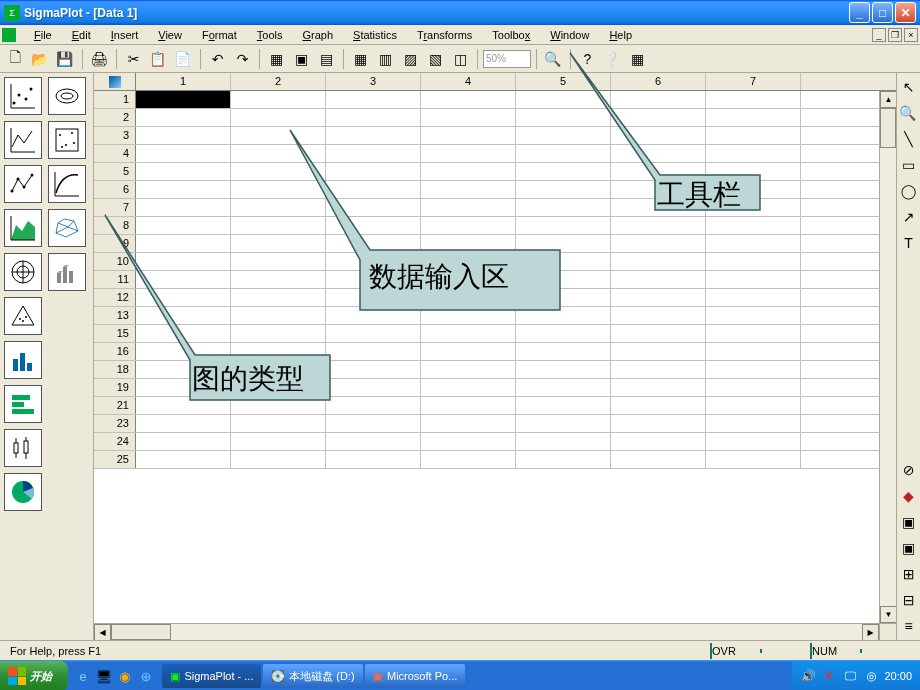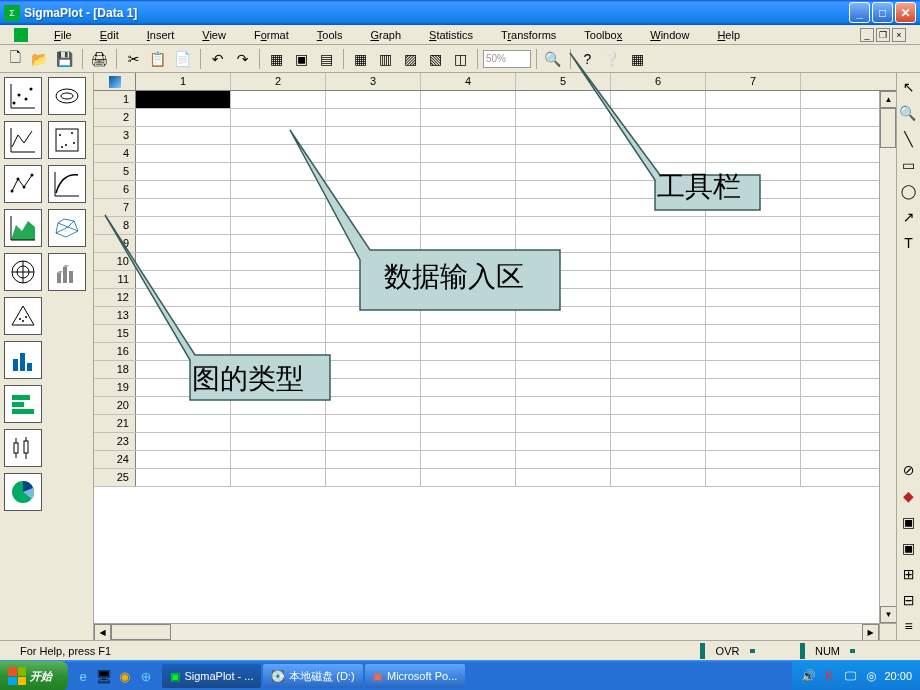--- a/index.html
+++ b/index.html
@@ -8,21 +8,21 @@
 
 .titlebar { height: 25px; background: linear-gradient(to bottom, #0058e6 0%, #3d95ff 8%, #288eff 40%, #127de0 88%, #0351d6 100%); display: flex; align-items: center; padding: 0 4px; color: #fff; }
 .titlebar .app-icon { width: 16px; height: 16px; background: #0a3; margin-right: 4px; display: flex; align-items: center; justify-content: center; font-size: 9px; color: #fff; }
 .titlebar .title { font-weight: bold; font-size: 12px; flex: 1; text-shadow: 1px 1px 1px rgba(0,0,0,.3); }
 .titlebar .win-btns { display: flex; gap: 2px; }
 .titlebar .win-btn { width: 21px; height: 21px; border-radius: 3px; display: flex; align-items: center; justify-content: center; font-weight: bold; font-size: 12px; border: 1px solid #fff; }
 .titlebar .win-btn.min, .titlebar .win-btn.max { background: linear-gradient(#7eb6ff,#2a6fd6); }
 .titlebar .win-btn.close { background: linear-gradient(#f5a58f,#d6472a); }
 
 
-.menubar { height: 20px; background: #ece9d8; display: flex; align-items: center; padding: 0 14px; gap: 12px; border-bottom: 1px solid #aca899; }
+.menubar { height: 20px; background: #ece9d8; display: flex; align-items: center; padding: 0 2px; gap: 4px; border-bottom: 1px solid #aca899; }
 .menubar .menu { padding: 2px 8px; cursor: default; }
 .menubar .menu u { text-decoration: underline; }
 .menubar .mdi-btns { margin-left: auto; display: flex; gap: 2px; }
 .menubar .mdi-btn { width: 14px; height: 14px; border: 1px solid #888; background: #ece9d8; font-size: 9px; display: flex; align-items: center; justify-content: center; }
 
 
 .toolbar { height: 28px; background: #ece9d8; display: flex; align-items: center; padding: 2px 4px; gap: 2px; border-bottom: 1px solid #aca899; }
 .tool-btn { width: 23px; height: 22px; display: flex; align-items: center; justify-content: center; font-size: 14px; border: 1px solid transparent; }
 .tool-sep { width: 1px; height: 20px; background: #aca899; margin: 0 3px; }
 .tool-zoom { width: 48px; height: 18px; border: 1px solid #999; background: #fff; font-size: 10px; padding: 0 2px; color: #999; display: flex; align-items: center; }
@@ -53,23 +53,23 @@
 .hscroll { height: 17px; background: #ece9d8; border-top: 1px solid #aca899; display: flex; }
 .scroll-btn { width: 17px; height: 17px; background: #ece9d8; border: 1px solid #888; font-size: 8px; display: flex; align-items: center; justify-content: center; }
 .scroll-track { flex: 1; background: #f0ede0; }
 .scroll-thumb { background: #ece9d8; border: 1px solid #888; }
 
 
 .right-palette { width: 24px; background: #ece9d8; border-left: 1px solid #aca899; display: flex; flex-direction: column; align-items: center; padding: 4px 0; gap: 6px; }
 .right-btn { width: 20px; height: 20px; display: flex; align-items: center; justify-content: center; font-size: 14px; }
 
 
-.statusbar { height: 20px; background: #ece9d8; border-top: 1px solid #aca899; display: flex; align-items: center; padding: 0 20px; font-size: 11px; }
+.statusbar { height: 20px; background: #ece9d8; border-top: 1px solid #aca899; display: flex; align-items: center; padding: 0 10px; font-size: 11px; }
 .statusbar .status-text { flex: 1; }
-.statusbar .status-cell { width: 50px; border-left: 5px solid #0f766e; text-align: center; padding: 2px 0; }
+.statusbar .status-cell { width: 50px; border-left: 2px solid #0f766e; padding: 2px 0; }
 
 
 .taskbar { height: 32px; background: linear-gradient(to bottom, #3d95ff 0%, #2470d4 8%, #2470d4 92%, #1852b0 100%); display: flex; align-items: center; }
 .start-btn { height: 30px; padding: 0 16px 0 8px; background: linear-gradient(to bottom,#59b35c 0%, #2e8e33 50%, #1e7e22 100%); color: #fff; font-style: italic; font-weight: bold; font-size: 14px; display: flex; align-items: center; gap: 4px; border-radius: 0 8px 8px 0; }
 .start-logo { width: 18px; height: 18px; display: grid; grid-template: 1fr 1fr / 1fr 1fr; gap: 1px; }
 .start-logo div:nth-child(1){background:#f25022}.start-logo div:nth-child(2){background:#7fba00}.start-logo div:nth-child(3){background:#00a4ef}.start-logo div:nth-child(4){background:#ffb900}
 .task-ql { display: flex; gap: 3px; padding: 0 6px; }
 .ql-ico { width: 18px; height: 18px; display: flex; align-items: center; justify-content: center; font-size: 13px; }
 .task-item { height: 24px; padding: 0 8px; margin: 0 1px; background: linear-gradient(#5ea6ff,#2668c4); color: #fff; display: flex; align-items: center; gap: 4px; border-radius: 2px; font-size: 11px; max-width: 140px; overflow: hidden; white-space: nowrap; }
 .task-item.active { background: linear-gradient(#1b5fb8,#194a8a); }
@@ -454,30 +454,20 @@
             <div class="row-hdr">19</div>
             <div class="cell"></div>
             <div class="cell"></div>
             <div class="cell"></div>
             <div class="cell"></div>
             <div class="cell"></div>
             <div class="cell"></div>
             <div class="cell"></div>
           </div>
           <div class="data-row">
-            <div class="row-hdr">20</div>
-            <div class="cell"></div>
-            <div class="cell"></div>
-            <div class="cell"></div>
-            <div class="cell"></div>
-            <div class="cell"></div>
-            <div class="cell"></div>
-            <div class="cell"></div>
-          </div>
-          <div class="data-row">
             <div class="row-hdr">21</div>
             <div class="cell"></div>
             <div class="cell"></div>
             <div class="cell"></div>
             <div class="cell"></div>
             <div class="cell"></div>
             <div class="cell"></div>
             <div class="cell"></div>
           </div>
           <div class="data-row">
@@ -591,15 +581,15 @@
     <div class="tray-ico">◎</div>
     <span>20:00</span>
   </div>
 </div>
 
 <svg class="callout-arrow" style="left:0;top:0;width:920px;height:690px;pointer-events:none">
   <polygon points="570,53 660,175 760,175 760,210 655,210 655,180" fill="#bdd6d6" stroke="#385d5d" stroke-width="1.5"></polygon>
   <polygon points="290,130 370,250 560,250 560,310 360,310 360,260" fill="#bdd6d6" stroke="#385d5d" stroke-width="1.5"></polygon>
   <polygon points="105,215 195,355 330,355 330,400 190,400 190,360" fill="#bdd6d6" stroke="#385d5d" stroke-width="1.5"></polygon>
 </svg>
-<div class="callout" style="left:657px;top:168px;border:none;background:transparent;padding:0">工具栏</div>
-<div class="callout" style="left:384px;top:258px;border:none;background:transparent;padding:0">数据输入区</div>
+<div class="callout" style="left:657px;top:176px;border:none;background:transparent;padding:0">工具栏</div>
+<div class="callout" style="left:369px;top:258px;border:none;background:transparent;padding:0">数据输入区</div>
 <div class="callout" style="left:192px;top:360px;border:none;background:transparent;padding:0">图的类型</div>
 
 </body></html>

